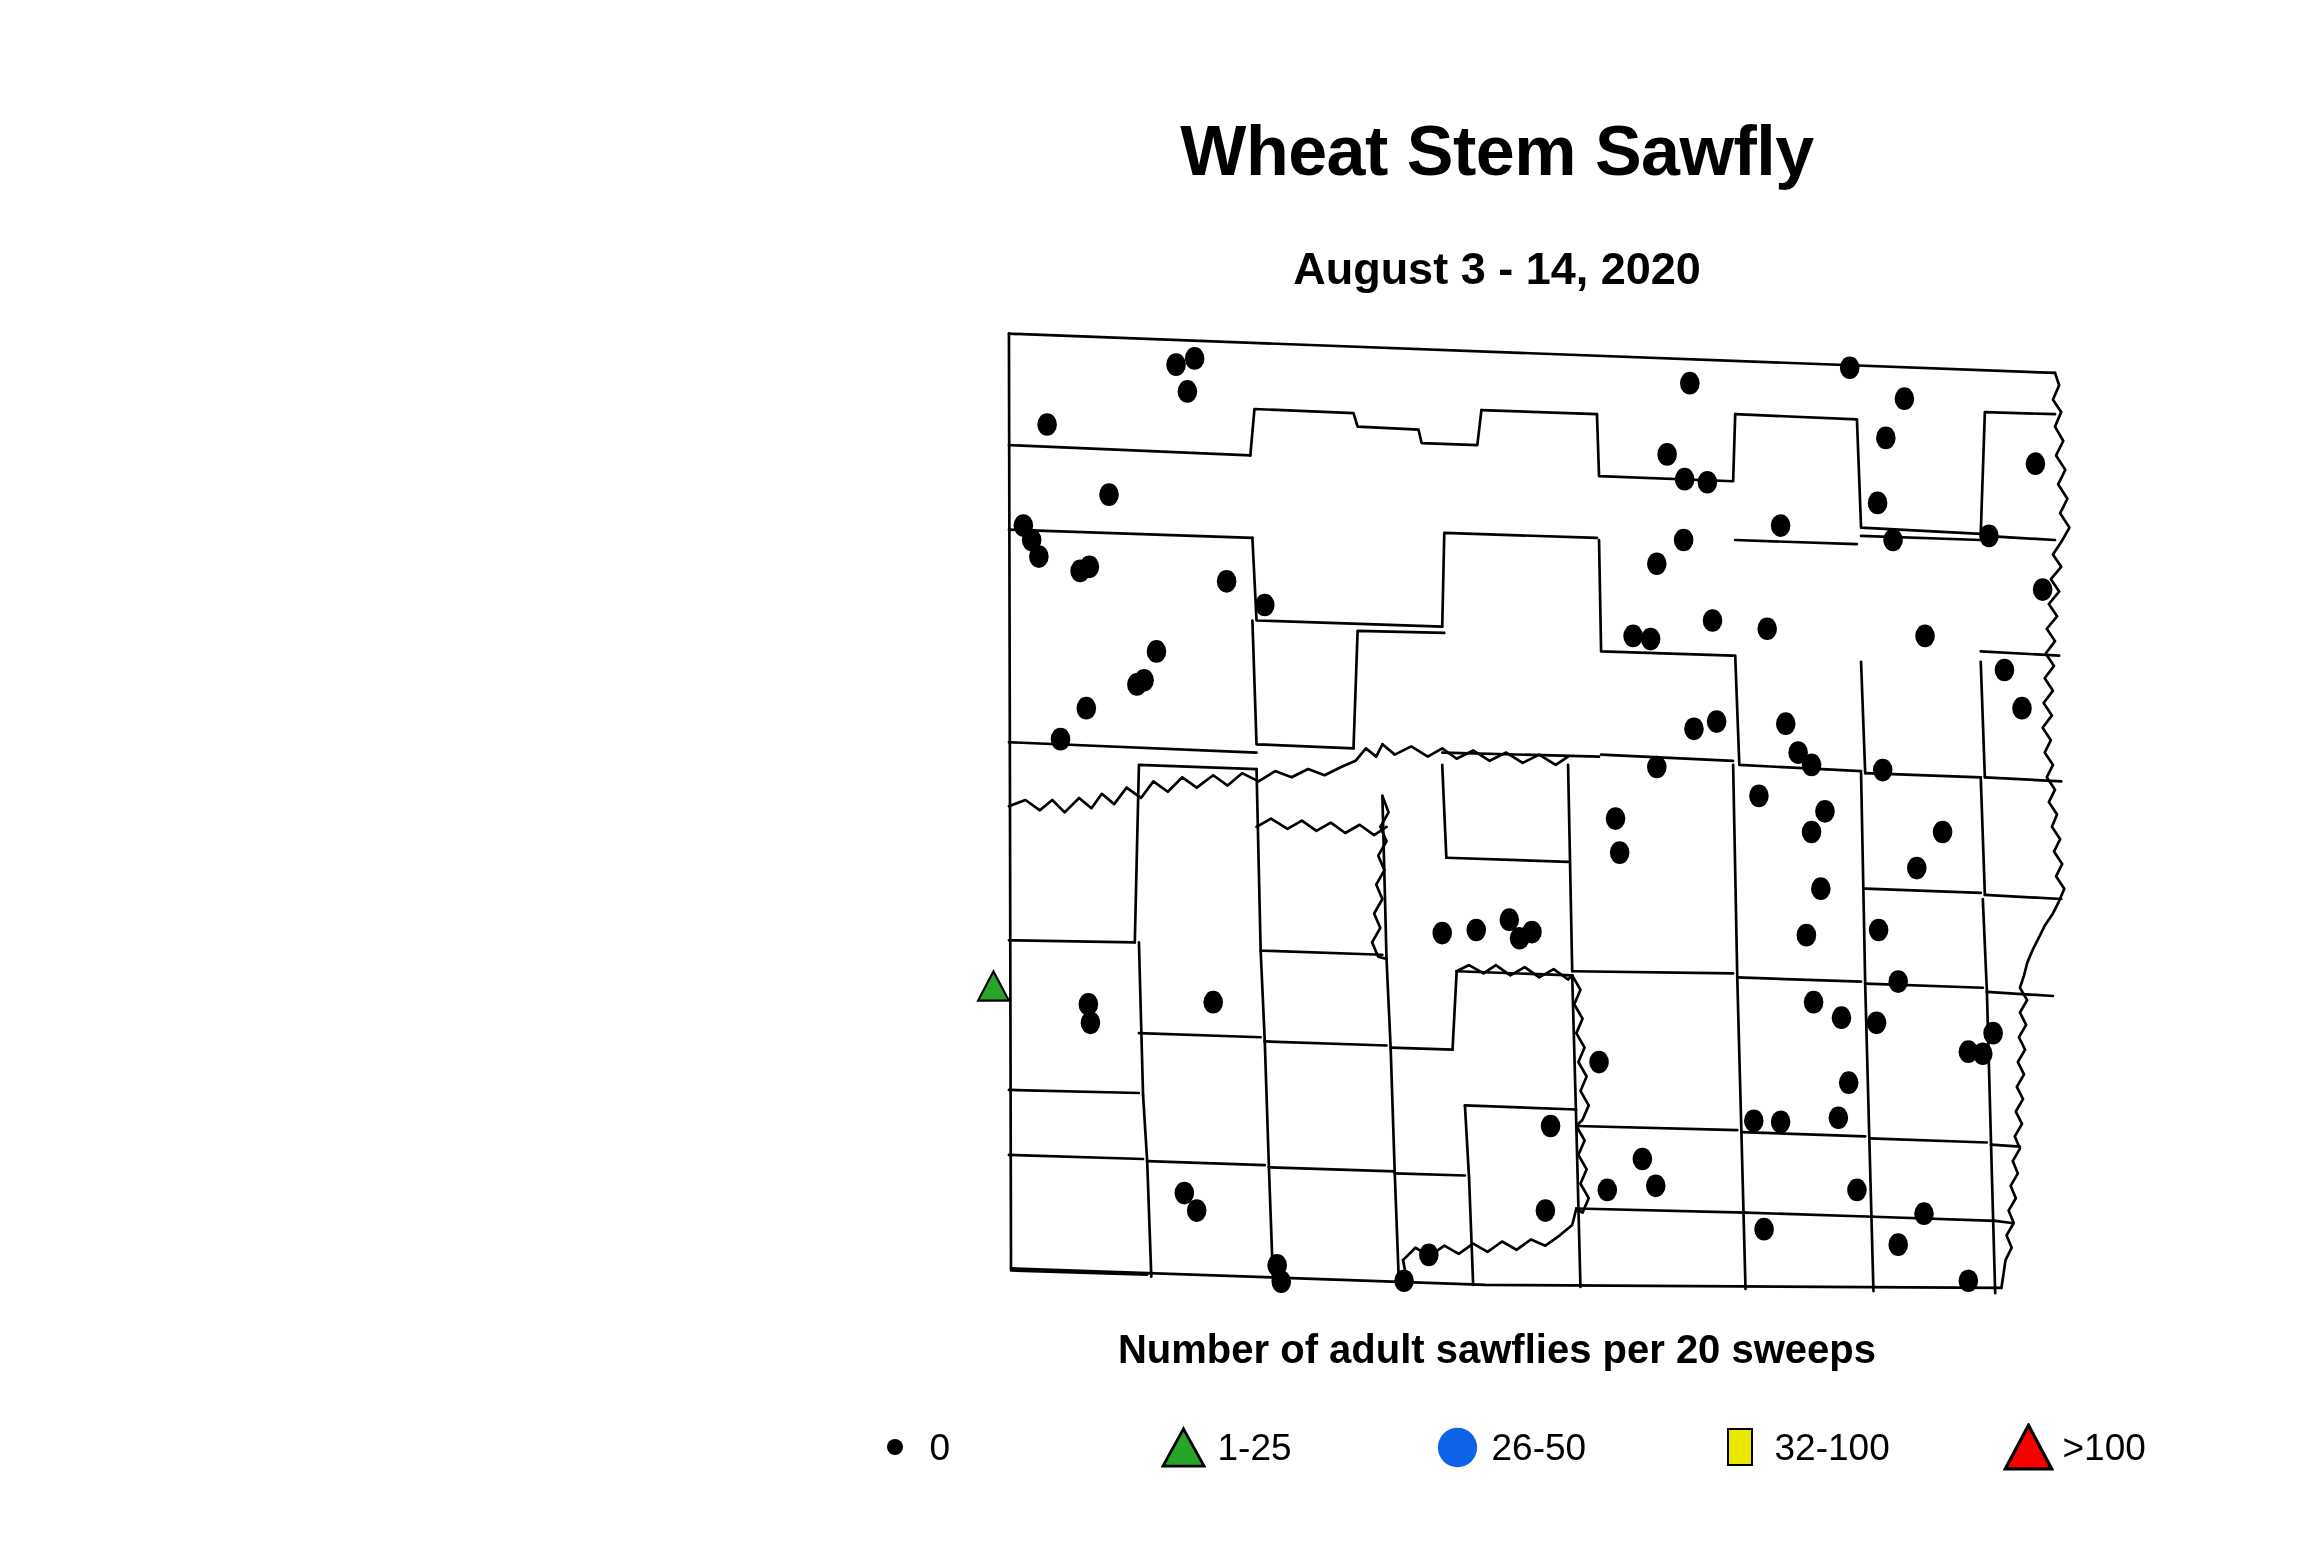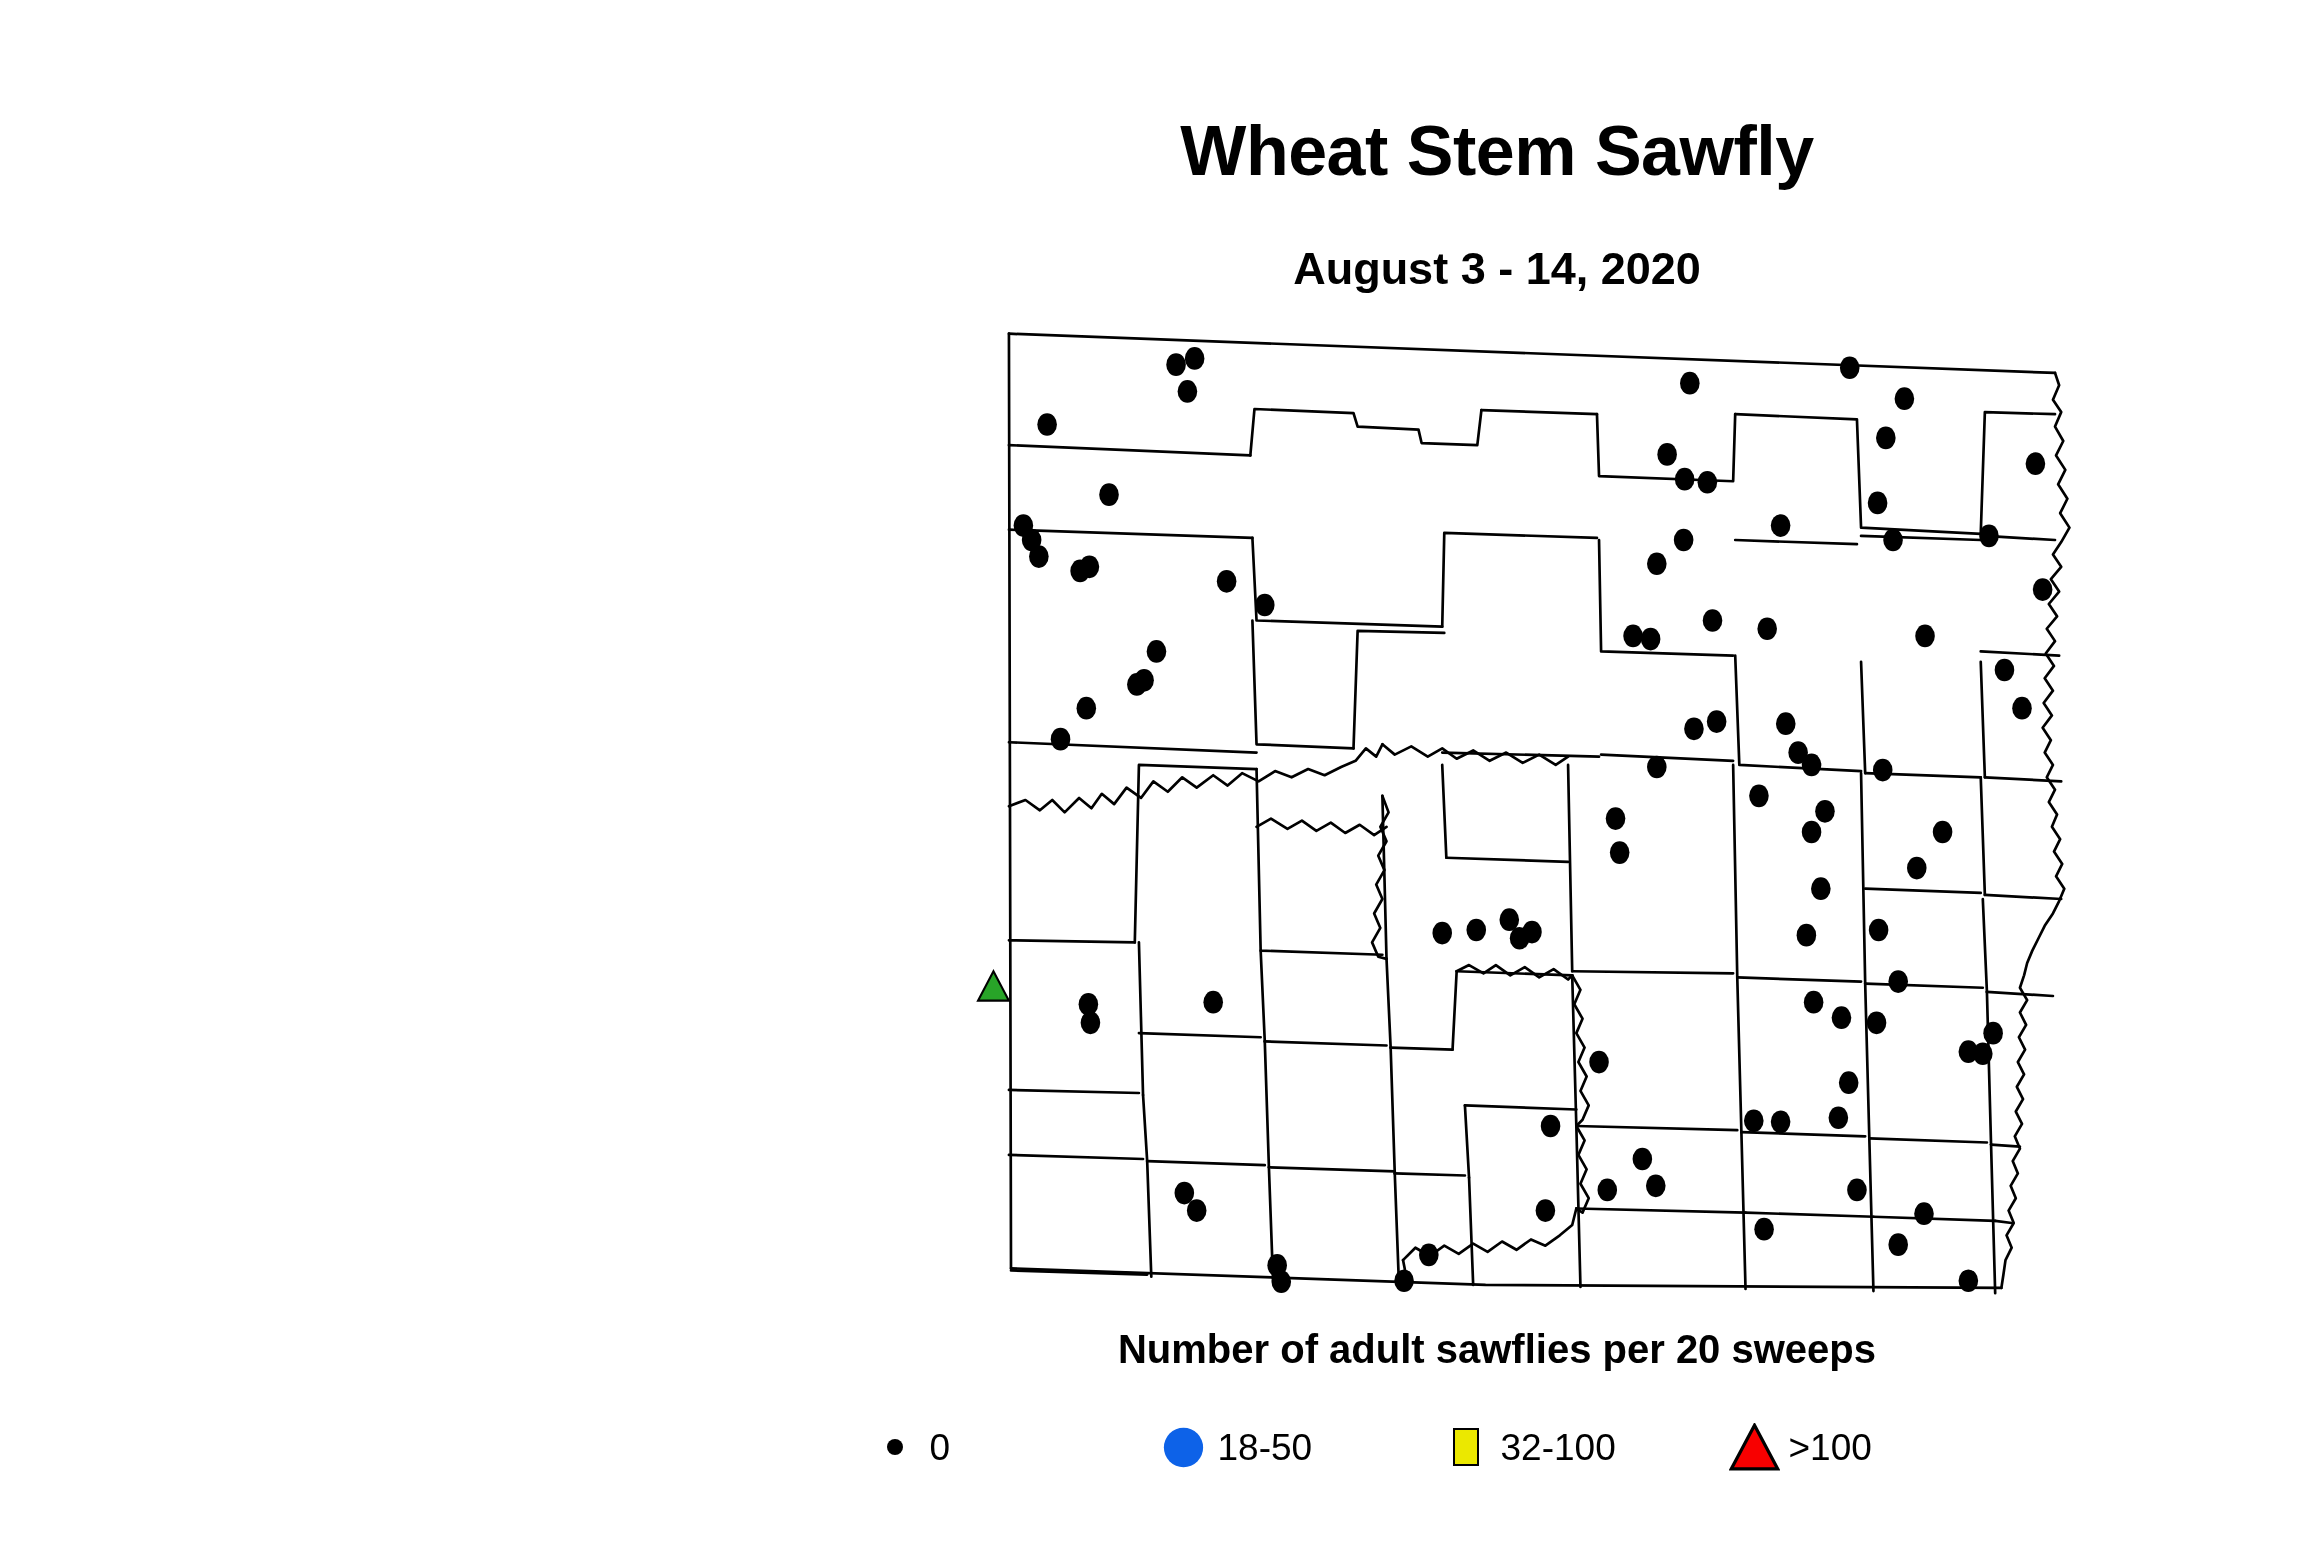--- a/index.html
+++ b/index.html
@@ -373,27 +373,35 @@
 
   <div id="legend-title">Number of adult sawflies per 20 sweeps</div>
 
   <div id="legend-row">
     <div class="legend-entry" style="width:288px">
       <span class="legend-symbol">
           <span class="sym-dot"></span>
         </span>
       <span class="legend-label">0</span>
     </div>
+    <div class="legend-entry" style="width:274px">
+      <span class="legend-symbol">
+        <svg width="45" height="43" viewBox="0 0 96 92">
+            <polygon points="48,6 92,86 4,86" fill="#28a428" stroke="#000000" stroke-width="6"></polygon>
+          </svg>
+      </span>
+      <span class="legend-label">1-25</span>
+    </div>
     <div class="legend-entry" style="width:283px">
       <span class="legend-symbol">
         <svg width="43" height="43" viewBox="0 0 92 92">
             <circle cx="46" cy="46" r="42" fill="#0d62e8"></circle>
           </svg>
       </span>
-      <span class="legend-label">18-50</span>
+      <span class="legend-label">26-50</span>
     </div>
     <div class="legend-entry" style="width:288px">
       <span class="legend-symbol">
         <span class="sym-sq" style="background:#ebe800"></span>
       </span>
       <span class="legend-label">32-100</span>
     </div>
     <div class="legend-entry">
       <span class="legend-symbol">
         <svg width="51" height="49" viewBox="0 0 110 106">

